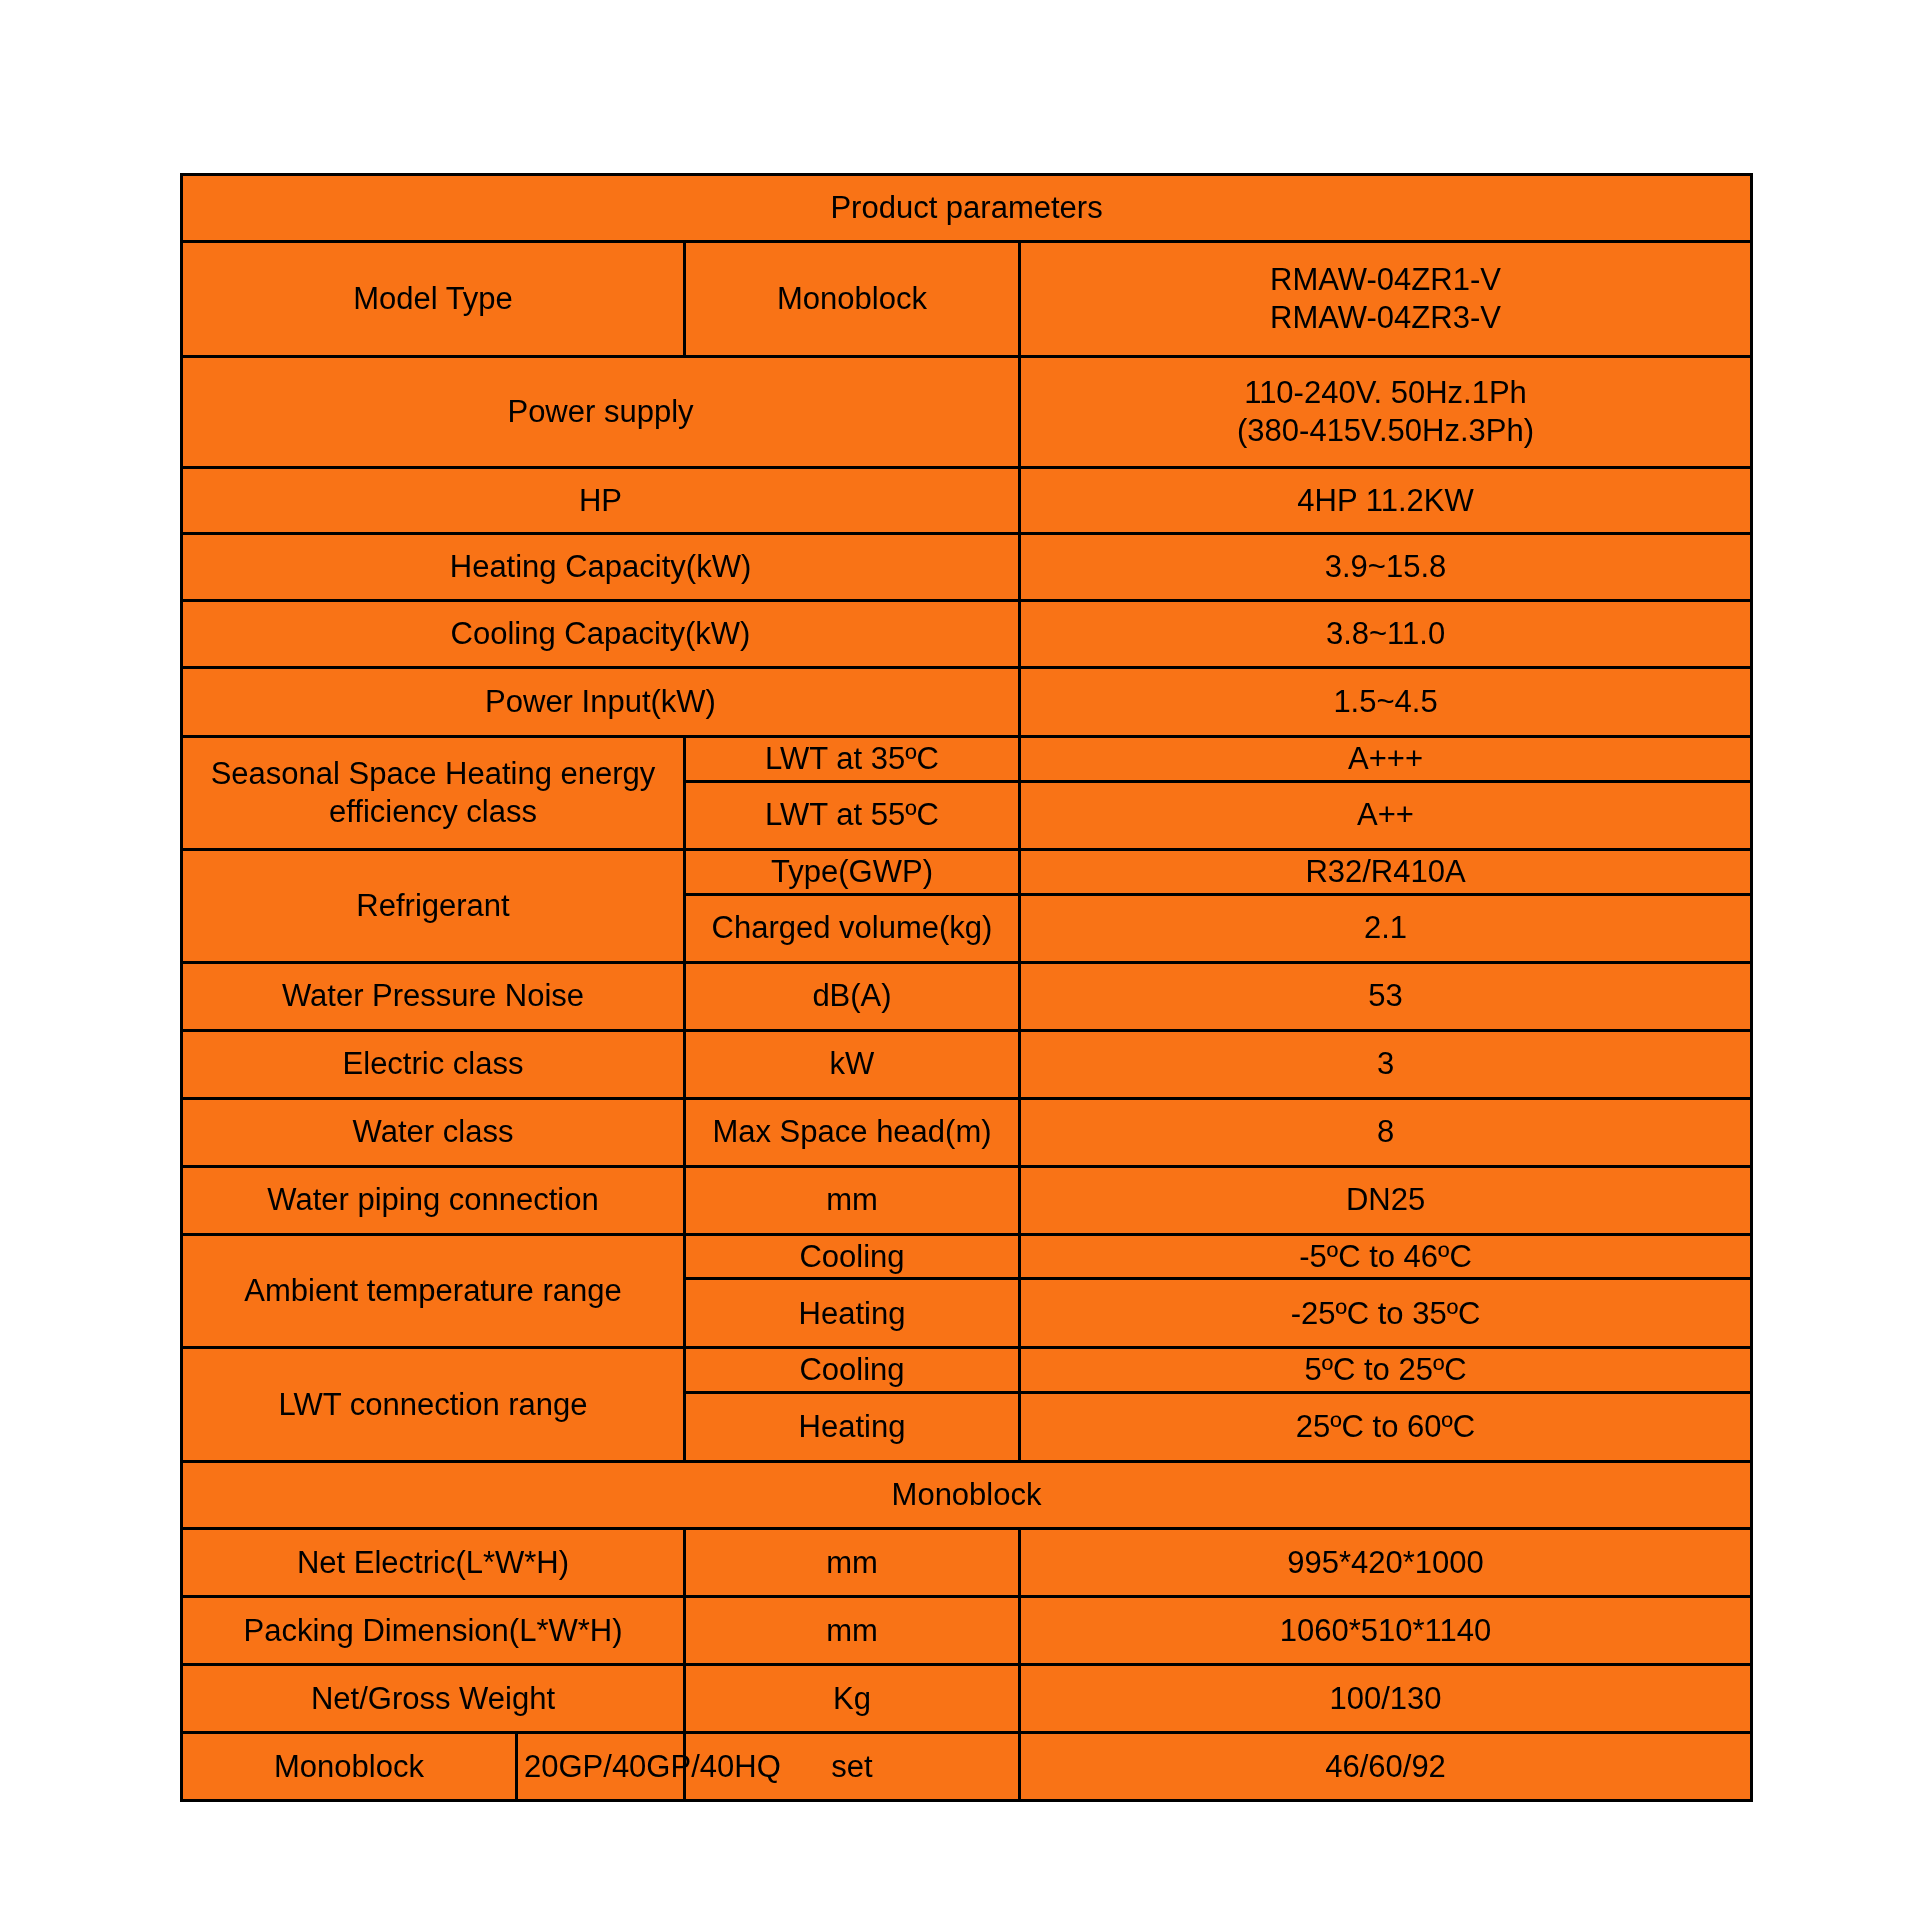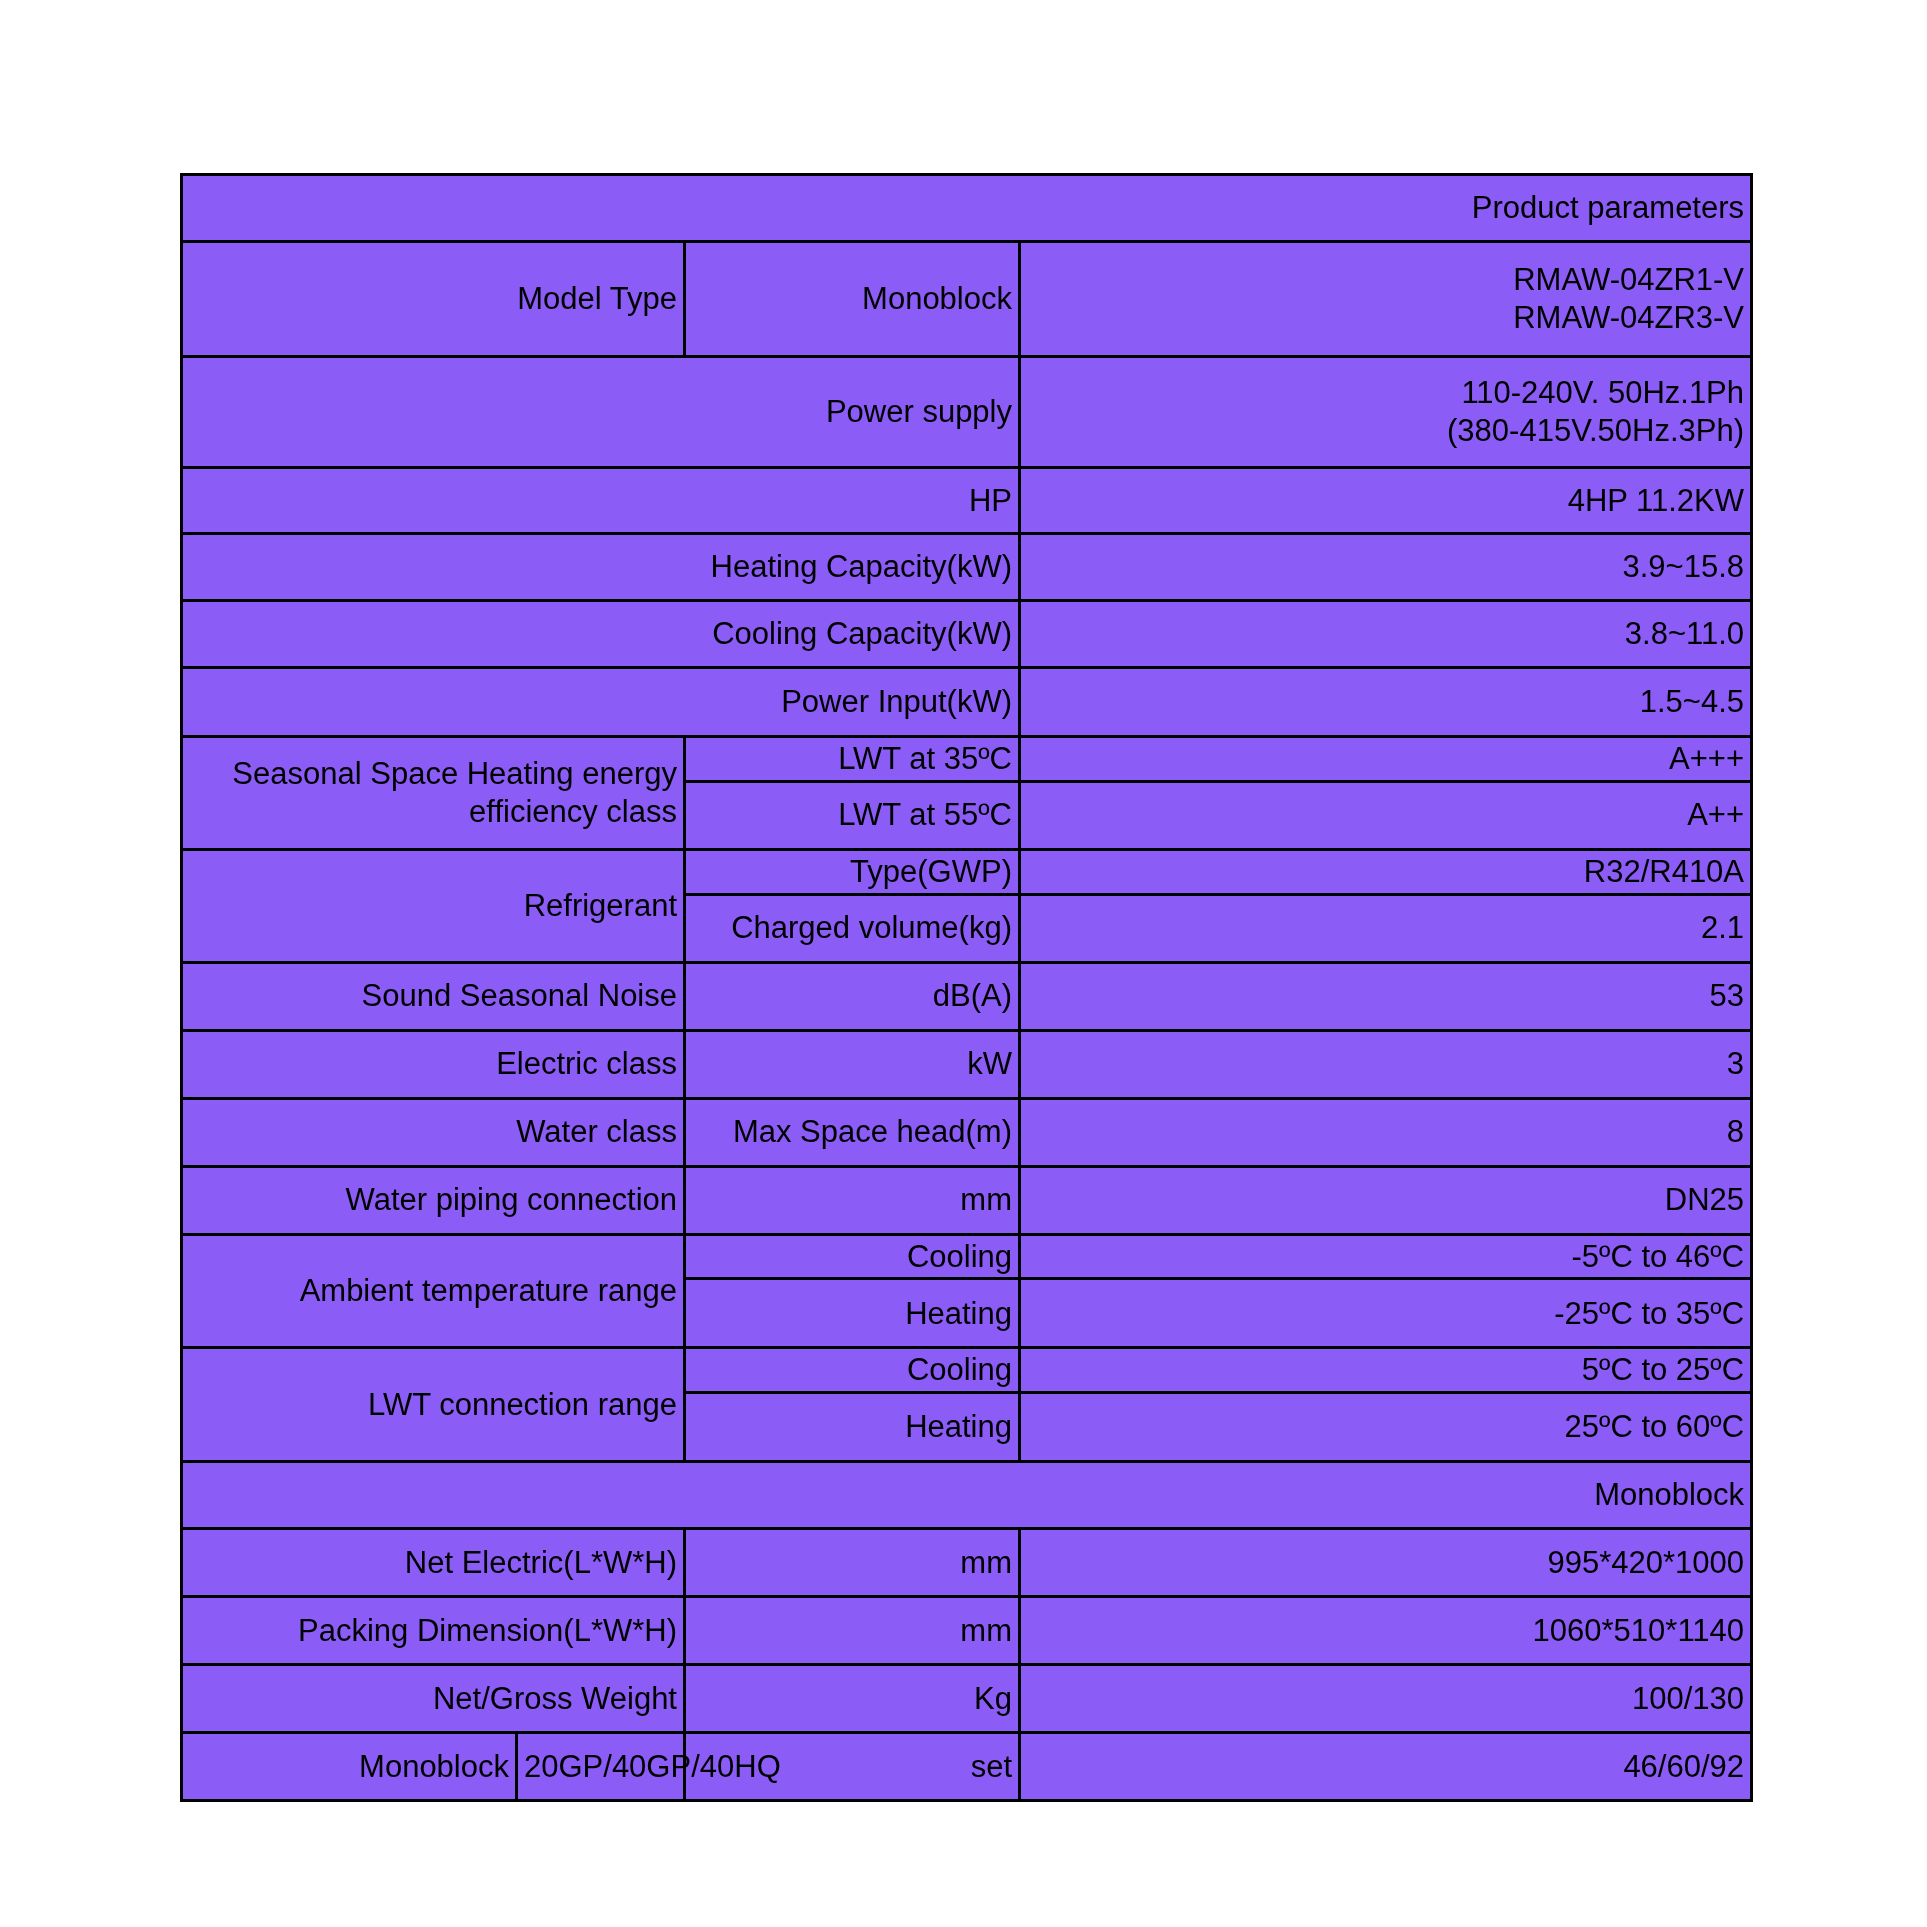--- a/index.html
+++ b/index.html
@@ -22,28 +22,28 @@
     height: 1582px;
   }
   table.spec {
     width: 100%;
     height: 100%;
     border-collapse: collapse;
     table-layout: fixed;
   }
   table.spec td {
     border: 3px solid #000000;
-    text-align: right;
+    text-align: center;
     vertical-align: middle;
     padding: 2px 6px;
     font-size: 31px;
     line-height: 1.22;
     font-weight: normal;
     color: #000000;
-    background: #8b5cf6;
+    background: #f97316;
   }
   td.bold {
     font-weight: bold;
     font-size: 33px;
   }
   td.title {
     font-weight: bold;
     font-size: 38px;
   }
   td.section {
@@ -123,21 +123,21 @@
       <td class="bold" colspan="2" rowspan="2" style="height:61px">Refrigerant</td>
       <td class="val">Type(GWP)</td>
       <td class="val">R32/R410A</td>
     </tr>
     <tr>
       <td class="val" style="height:61px">Charged volume(kg)</td>
       <td class="val">2.1</td>
     </tr>
 
     <tr>
-      <td class="bold" colspan="2" style="height:61px">Sound Seasonal Noise</td>
+      <td class="bold" colspan="2" style="height:61px">Water Pressure Noise</td>
       <td class="val">dB(A)</td>
       <td class="val">53</td>
     </tr>
 
     <tr>
       <td class="bold" colspan="2" style="height:61px">Electric class</td>
       <td class="val">kW</td>
       <td class="val">3</td>
     </tr>
 

